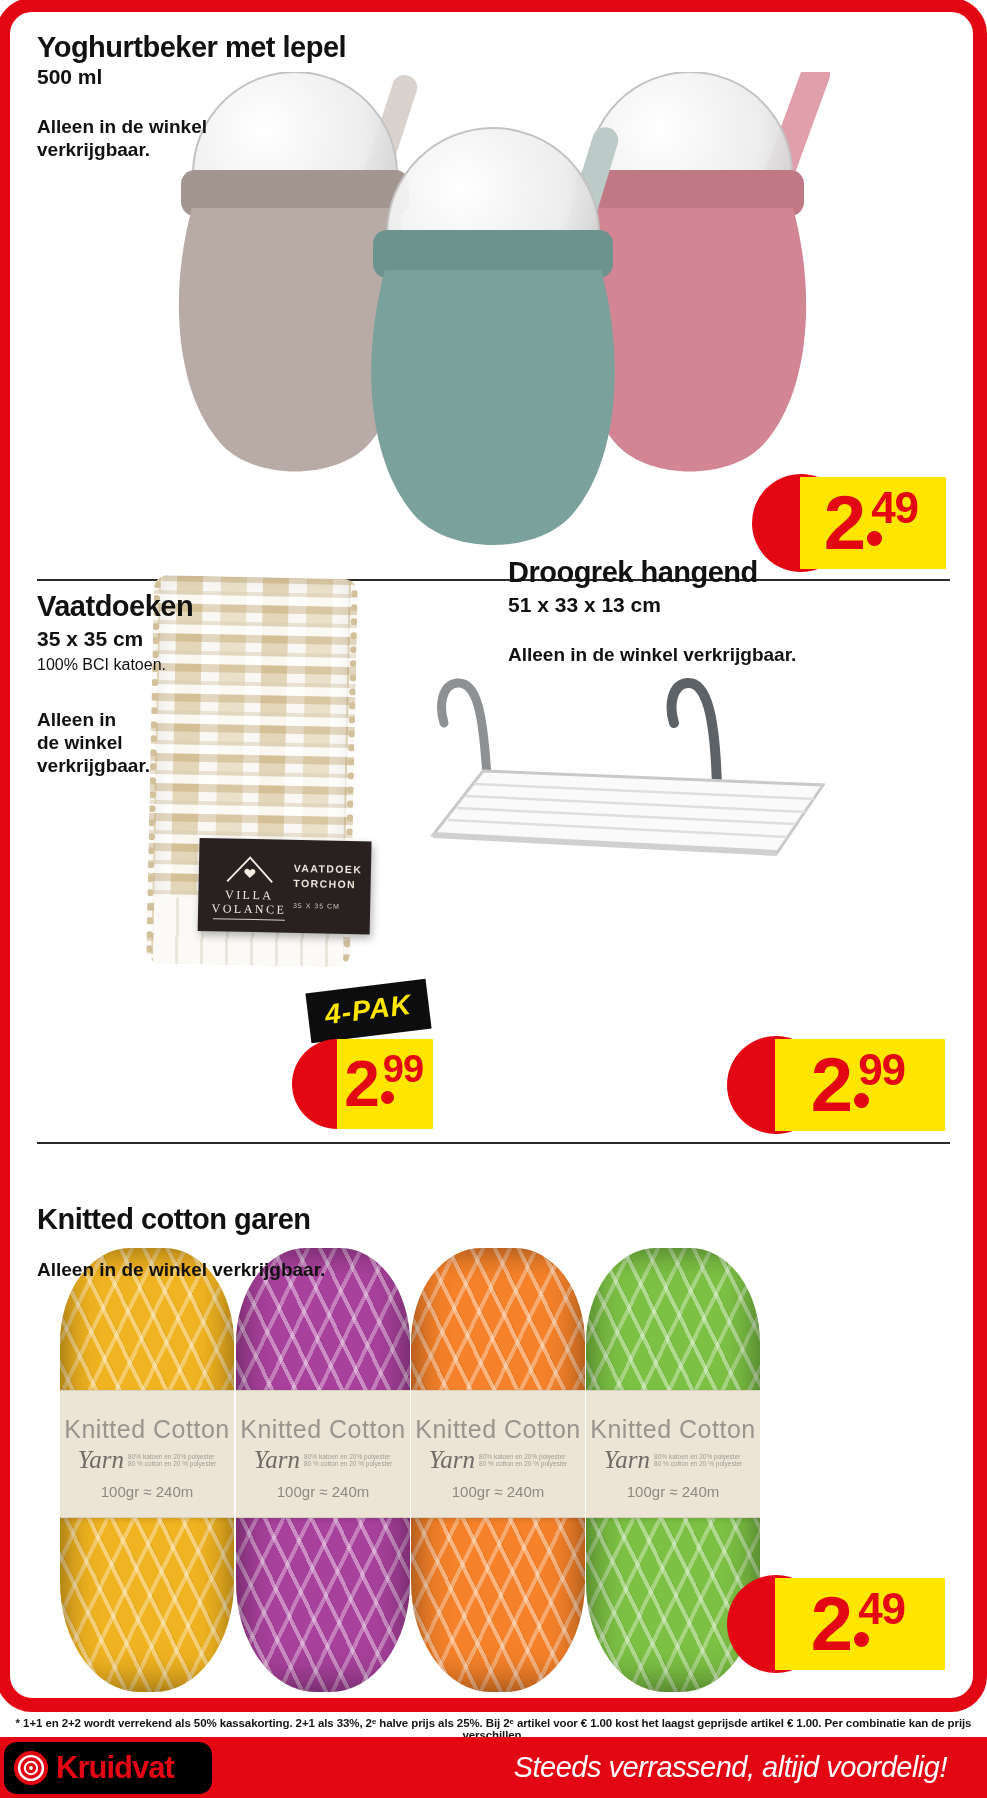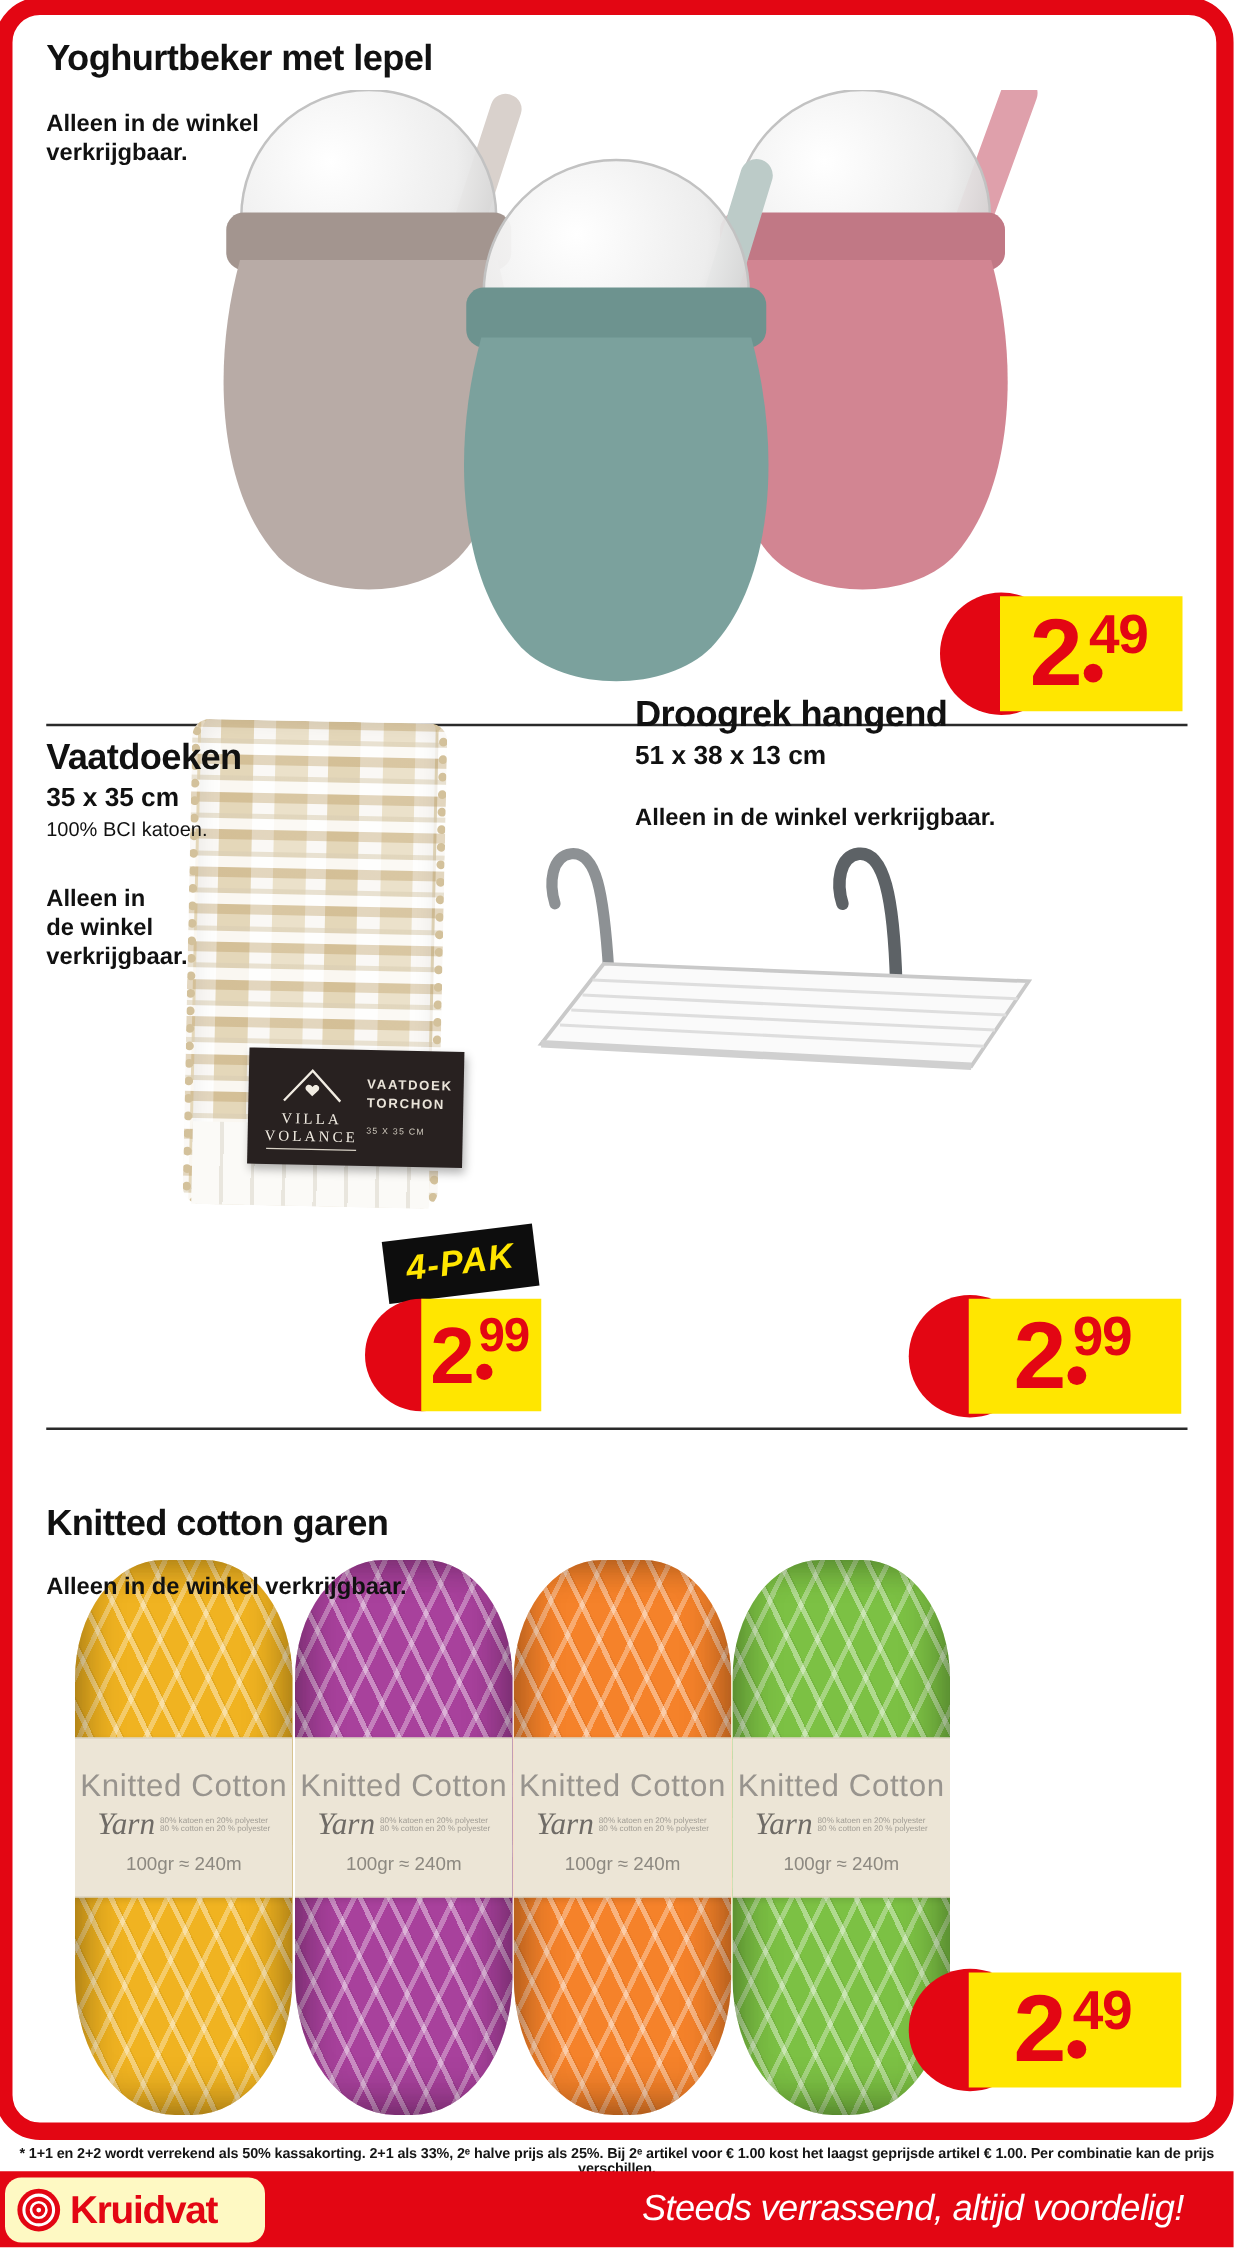--- a/index.html
+++ b/index.html
@@ -80,31 +80,32 @@
   .bn{font-size:25px;color:#98948e;letter-spacing:0.5px;white-space:nowrap;overflow:hidden;}
   .band .row{display:flex;justify-content:center;align-items:center;gap:4px;margin-top:2px;}
   .script{font-family:"Liberation Serif",serif;font-style:italic;font-size:25px;color:#6f6b66;}
   .comp{font-size:6.5px;color:#a09c94;text-align:left;line-height:7.5px;}
   .wt{font-size:15px;color:#8d8981;margin-top:9px;}
 
   
   .disclaimer{position:absolute;left:0;top:1717px;width:987px;text-align:center;
               font-size:11.5px;font-weight:700;color:#151515;letter-spacing:-0.1px;}
   .footer-bar{position:absolute;left:0;top:1737px;width:987px;height:61px;background:var(--brand_red);z-index:7;}
-  .brand-box{position:absolute;left:4px;top:5px;width:208px;height:52px;background:#fef9c3;
+  .brand-box{position:absolute;left:4px;top:5px;width:208px;height:52px;background:#000000;
              border-radius:13px;display:flex;align-items:center;padding:12px 8px;box-sizing:border-box;}
   .brand-name{font-size:31px;font-weight:800;color:var(--brand_red);letter-spacing:-1px;margin-left:6px;}
   .tagline{position:absolute;right:40px;top:0;height:61px;display:flex;align-items:center;
            color:#ffffff;font-size:29px;font-weight:400;font-style:italic;letter-spacing:-0.5px;}
 </style>
 </head>
 <body>
 
 <div class="abs" style="left:37px;top:32px;z-index:2;">
   <h1>Yoghurtbeker met lepel</h1>
+  <div class="size" style="margin-top:3px;">500 ml</div>
   <div class="avail" style="margin-top:26px;width:200px;">Alleen in de winkel verkrijgbaar.</div>
 </div>
 
 <svg class="abs" style="left:145px;top:72px;z-index:1;" width="690" height="480" viewBox="0 0 690 480">
   <defs>
     <radialGradient id="dome" cx="35%" cy="28%" r="80%">
       <stop offset="0%" stop-color="#ffffff"></stop>
       <stop offset="62%" stop-color="#ececec"></stop>
       <stop offset="100%" stop-color="#c7c7c7"></stop>
     </radialGradient>
@@ -183,21 +184,21 @@
   <div class="pb-box" style="min-width:96px;">
     <span class="pb-int">2</span>
     <span class="pb-frac">
         <span class="pb-cents">99</span>
       </span>
   </div>
 </div>
 
 <div class="abs" style="left:508px;top:557px;z-index:2;">
   <h2>Droogrek hangend</h2>
-  <div class="size" style="margin-top:6px;">51 x 38 x 13 cm</div>
+  <div class="size" style="margin-top:6px;">51 x 33 x 13 cm</div>
   <div class="avail" style="margin-top:26px;">Alleen in de winkel verkrijgbaar.</div>
 </div>
 
 <svg class="abs" style="left:425px;top:655px;z-index:1;" width="410" height="215" viewBox="0 0 410 215">
   <path d="M 62,122 C 58,58 52,26 32,28 C 16,30 14,52 19,68" stroke="#8d9194" stroke-width="9" fill="none" stroke-linecap="round"></path>
   <path d="M 292,132 C 290,62 282,26 262,28 C 246,30 244,52 249,68" stroke="#5d6266" stroke-width="10" fill="none" stroke-linecap="round"></path>
   <polygon points="58,116 398,130 352,198 8,180" fill="#fafafa" stroke="#c9c9c9" stroke-width="3"></polygon>
   <line x1="49" y1="129" x2="389" y2="144" stroke="#dedede" stroke-width="2.5"></line>
   <line x1="41" y1="141" x2="380" y2="157" stroke="#dedede" stroke-width="2.5"></line>
   <line x1="32" y1="153" x2="371" y2="169" stroke="#dedede" stroke-width="2.5"></line>

